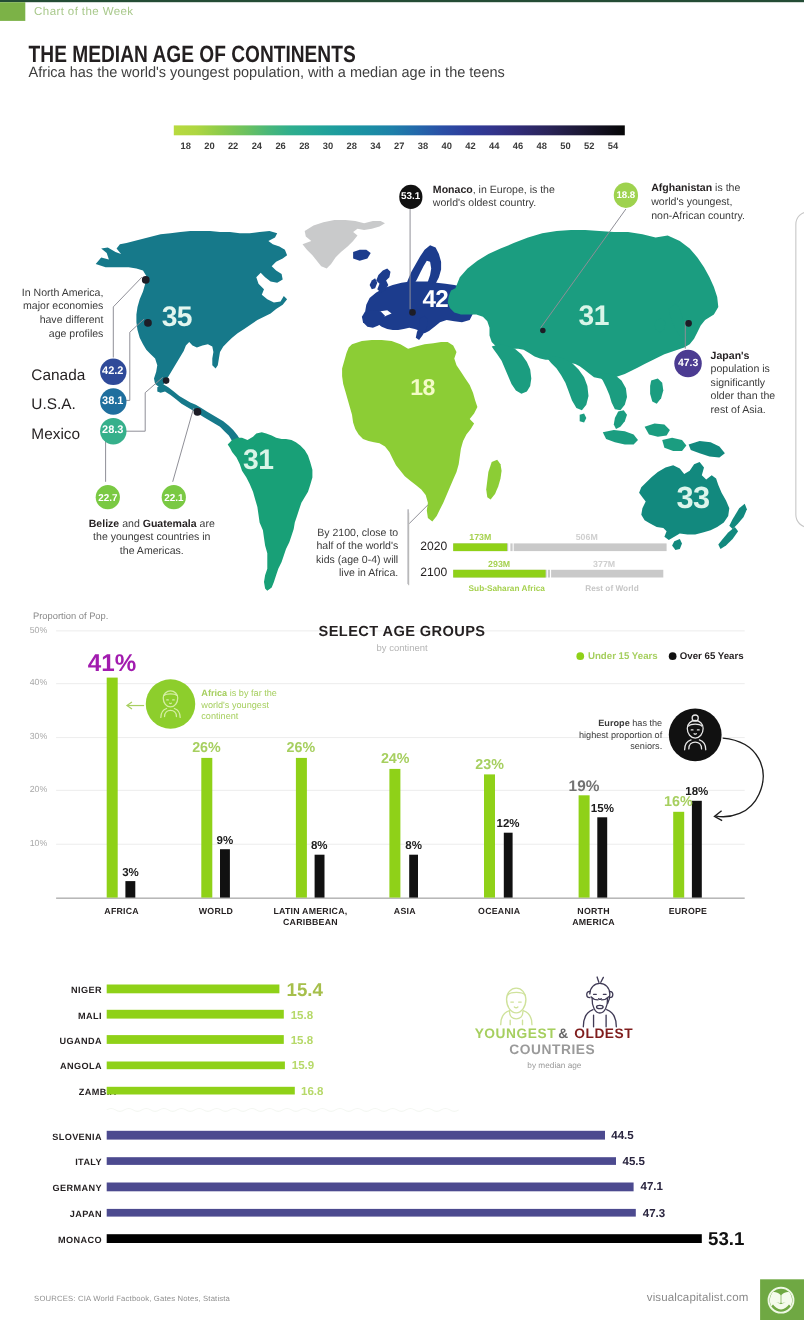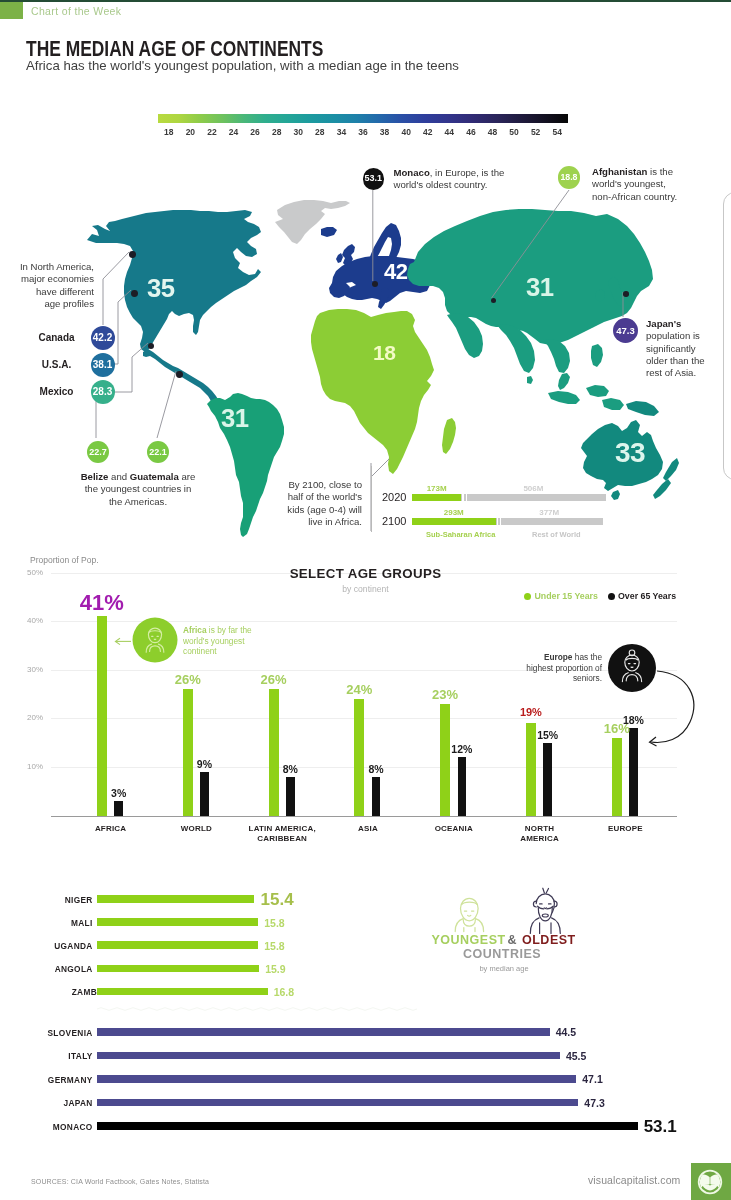--- a/index.html
+++ b/index.html
@@ -26,21 +26,21 @@
       #2368ab 54%,#2a4fa6 59.5%,#2e3e9c 65%,#32358d 70.5%,#312c78 76%,
       #2a2459 83%,#1b1732 91%,#060606 100%);}
   .legend-ticks{position:absolute;left:0;top:127px;width:731px;height:12px;}
   .legend-ticks span{position:absolute;top:0;font-size:8.5px;font-weight:bold;color:#3b3b3b;
     text-align:center;width:20px;}
 
   
   .worldmap{position:absolute;left:0;top:0;}
   .cl{position:absolute;font-weight:bold;color:#e9f7ef;letter-spacing:-.5px;}
   .bub{position:absolute;border-radius:50%;color:#fff;font-weight:bold;text-align:center;}
-  .bublabel{position:absolute;font-weight:bold;font-size:10px;color:#231f20;text-align:center;}
+  .bublabel{position:absolute;font-weight:normal;font-size:14px;color:#231f20;text-align:left;}
   .note{position:absolute;font-size:9.6px;line-height:12.3px;color:#3a3a3a;}
   .note b{font-weight:bold;color:#231f20;}
   .dot{position:absolute;border-radius:50%;background:#1d1d26;}
 
   
   .pj-year{position:absolute;font-size:11px;color:#231f20;text-align:right;width:34px;}
   .pj-track{position:absolute;height:7px;background:#c9c9c9;}
   .pj-fill{position:absolute;height:7px;background:#8fd118;}
   .pj-sep{position:absolute;width:1.6px;height:9px;background:#fff;}
   .pj-val{position:absolute;font-size:8px;font-weight:bold;}
@@ -90,21 +90,21 @@
   <div class="legend-ticks" id="legend-ticks">
       <span style="left:158.78947368421052px">18</span>
       <span style="left:180.3684210526316px">20</span>
       <span style="left:201.94736842105263px">22</span>
       <span style="left:223.5263157894737px">24</span>
       <span style="left:245.10526315789474px">26</span>
       <span style="left:266.6842105263158px">28</span>
       <span style="left:288.2631578947369px">30</span>
       <span style="left:309.8421052631579px">28</span>
       <span style="left:331.42105263157896px">34</span>
-      <span style="left:353px">36</span>
+      <span style="left:353px">27</span>
       <span style="left:374.57894736842104px">38</span>
       <span style="left:396.1578947368421px">40</span>
       <span style="left:417.7368421052632px">42</span>
       <span style="left:439.3157894736842px">44</span>
       <span style="left:460.89473684210526px">46</span>
       <span style="left:482.4736842105263px">48</span>
       <span style="left:504.0526315789473px">50</span>
       <span style="left:525.6315789473684px">52</span>
       <span style="left:547.2105263157895px">54</span>
     </div>
@@ -251,21 +251,21 @@
       <div class="ag-val" style="left:335.29999999999995px;top:682.1800000000001px;width:48px;font-size:13px;color:#a6cf5f">24%</div>
       <div class="ag-val" style="left:358.04999999999995px;top:762.59px;width:36px;font-size:10.5px;color:#1d1d1d">8%</div>
       <div class="ag-cat" style="left:328.29999999999995px;top:824px;width:79.4px">ASIA</div>
       <div class="ag-bar" style="left:440.1px;top:703.82px;width:10px;height:111.78px;background:#8fd118"></div>
       <div class="ag-bar" style="left:457.5px;top:757.28px;width:8.7px;height:58.32000000000001px;background:#111111"></div>
       <div class="ag-val" style="left:421.1px;top:687.0400000000001px;width:48px;font-size:13px;color:#a6cf5f">23%</div>
       <div class="ag-val" style="left:443.85px;top:743.15px;width:36px;font-size:10.5px;color:#1d1d1d">12%</div>
       <div class="ag-cat" style="left:414.1px;top:824px;width:79.4px">OCEANIA</div>
       <div class="ag-bar" style="left:525.9px;top:723.26px;width:10px;height:92.34px;background:#8fd118"></div>
       <div class="ag-bar" style="left:543.3px;top:742.7px;width:8.7px;height:72.9px;background:#111111"></div>
-      <div class="ag-val" style="left:506.9px;top:706.48px;width:48px;font-size:11px;color:#b91c1c">19%</div>
+      <div class="ag-val" style="left:506.9px;top:706.48px;width:48px;font-size:14px;color:#737373">19%</div>
       <div class="ag-val" style="left:529.65px;top:728.57px;width:36px;font-size:10.5px;color:#1d1d1d">15%</div>
       <div class="ag-cat" style="left:499.9px;top:824px;width:79.4px">NORTH<br>AMERICA</div>
       <div class="ag-bar" style="left:611.6999999999999px;top:737.84px;width:10px;height:77.76px;background:#8fd118"></div>
       <div class="ag-bar" style="left:629.0999999999999px;top:728.12px;width:8.7px;height:87.48px;background:#111111"></div>
       <div class="ag-val" style="left:592.6999999999999px;top:721.0600000000001px;width:48px;font-size:13px;color:#a6cf5f">16%</div>
       <div class="ag-val" style="left:615.4499999999999px;top:713.99px;width:36px;font-size:10.5px;color:#1d1d1d">18%</div>
       <div class="ag-cat" style="left:585.6999999999999px;top:824px;width:79.4px">EUROPE</div>
     </div>
 
   <svg class="worldmap" width="731" height="1200" viewBox="0 0 731 1200" style="top:0;">

